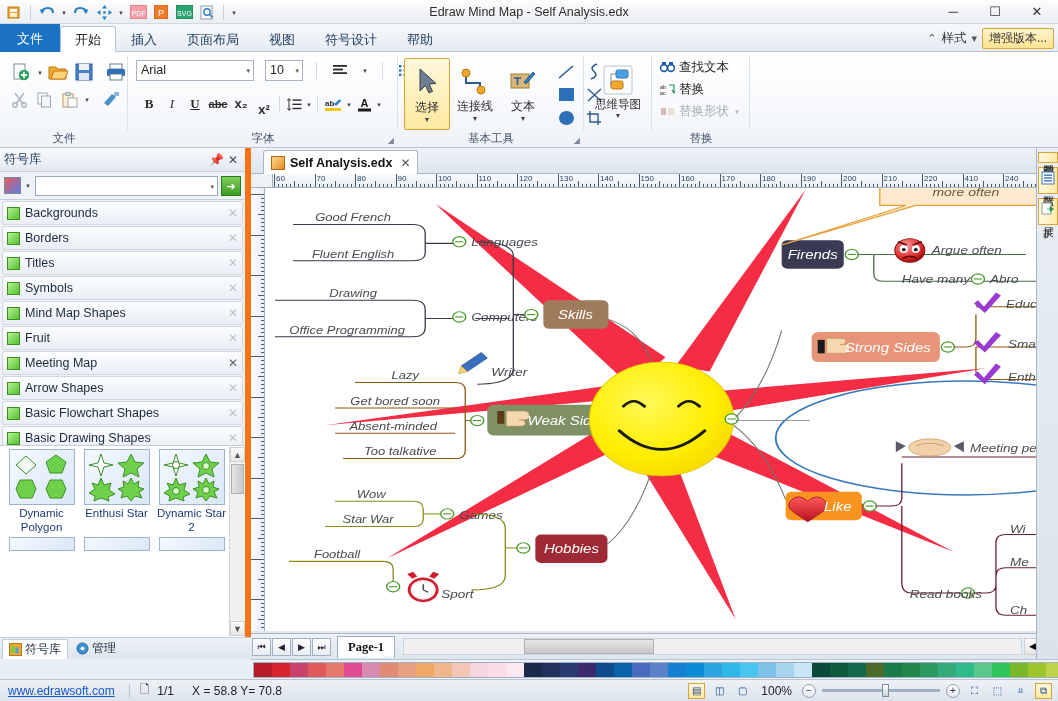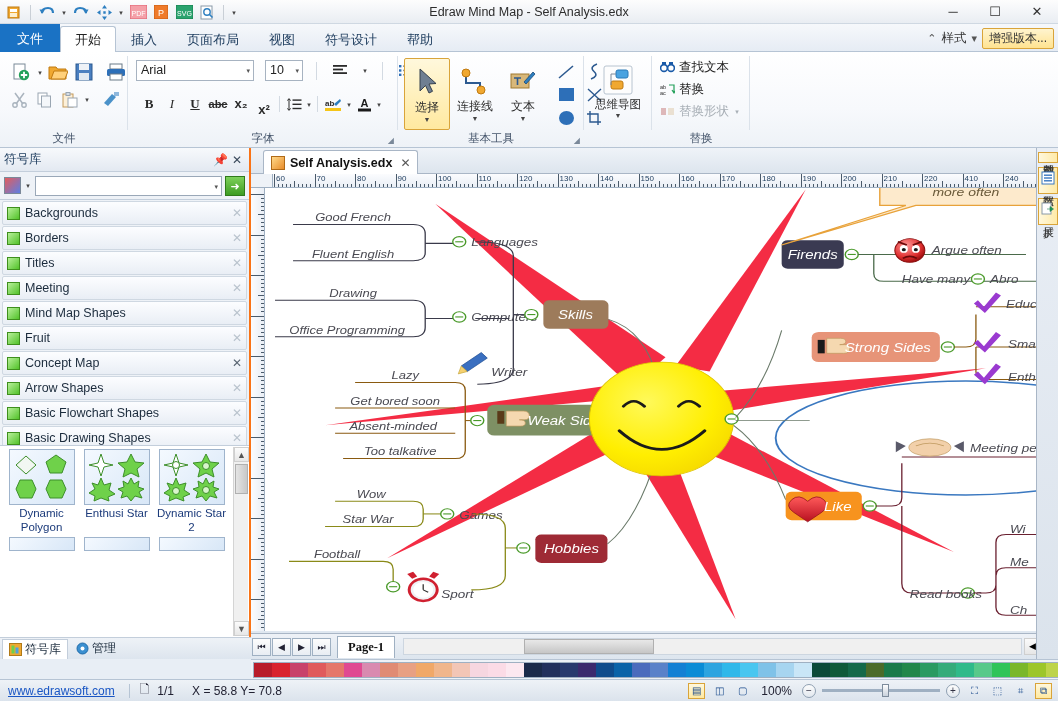--- a/index.html
+++ b/index.html
@@ -78,21 +78,21 @@
     font-size:12.5px; line-height:19px; padding-left:4px; color:#222; position:relative; cursor:text;
   }
   .sizebox { width:38px; }
   .ddarrow { position:absolute; right:3px; top:0; font-size:7px; color:#555; line-height:19px; }
 
   .ficon { font-size:13px; color:#2b2b2b; width:22px; height:20px; line-height:20px; text-align:center; }
 
   
   .leftpanel {
     position:absolute; left:0; top:148px; width:251px; height:511px;
-    background:#eef2f7; border-right:2px solid #f97316;
+    background:#eef2f7; border-right:6px solid #f97316;
   }
   .lp-header {
     height:24px; background:linear-gradient(to bottom,#f7f9fc,#e3e9f1);
     border-bottom:1px solid #c3cedb; display:flex; align-items:center; padding:0 4px;
     font-size:12.5px; color:#1b3a5c;
   }
   .lp-header .sp { flex:1; }
   .lp-header .hico { width:16px; text-align:center; cursor:pointer; color:#3a4a5c; font-size:12px; }
   .lp-search {
     height:28px; background:#eef2f7; display:flex; align-items:center; padding:3px 4px; gap:3px;
@@ -596,36 +596,36 @@
         <span class="nm">Borders</span>
         <span class="cx">✕</span>
       </div>
       <div class="libitem">
         <span class="bico"></span>
         <span class="nm">Titles</span>
         <span class="cx">✕</span>
       </div>
       <div class="libitem">
         <span class="bico"></span>
-        <span class="nm">Meeting</span>
+        <span class="nm">Symbols</span>
         <span class="cx">✕</span>
       </div>
       <div class="libitem">
         <span class="bico"></span>
         <span class="nm">Mind Map Shapes</span>
         <span class="cx">✕</span>
       </div>
       <div class="libitem">
         <span class="bico"></span>
         <span class="nm">Fruit</span>
         <span class="cx">✕</span>
       </div>
       <div class="libitem">
         <span class="bico"></span>
-        <span class="nm">Concept Map</span>
+        <span class="nm">Meeting Map</span>
         <span class="cx on">✕</span>
       </div>
       <div class="libitem">
         <span class="bico"></span>
         <span class="nm">Arrow Shapes</span>
         <span class="cx">✕</span>
       </div>
       <div class="libitem">
         <span class="bico"></span>
         <span class="nm">Basic Flowchart Shapes</span>

